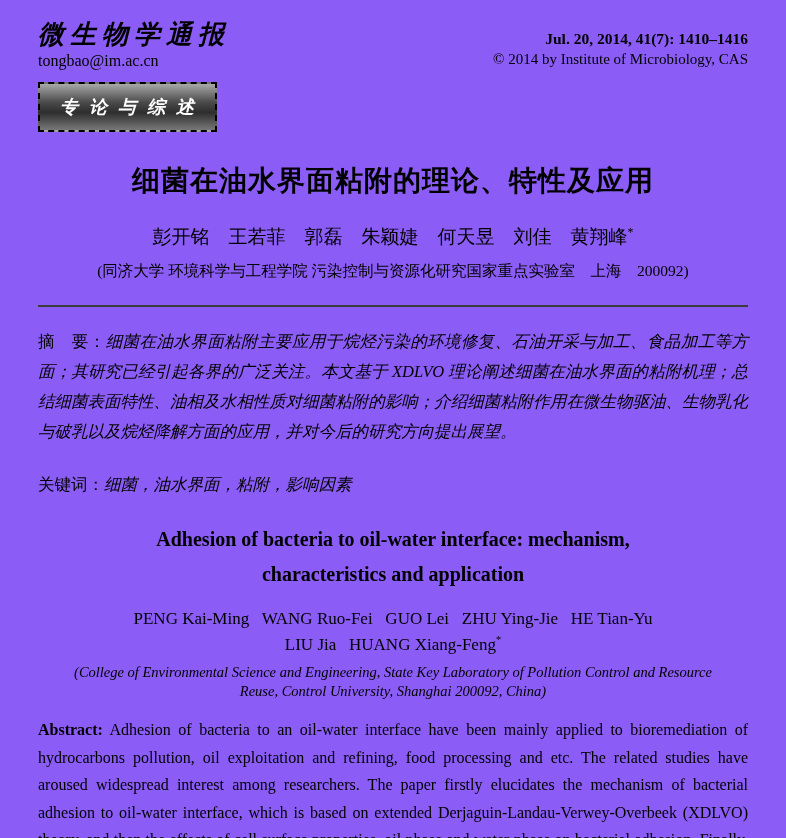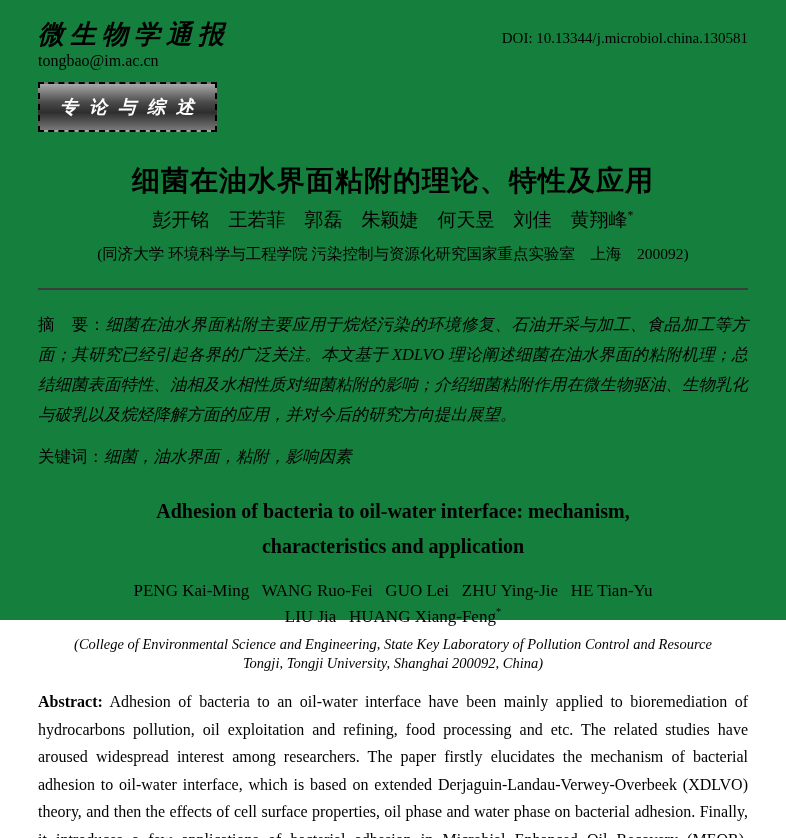--- a/index.html
+++ b/index.html
@@ -6,23 +6,23 @@
   html, body { background: #ffffff; }
   body {
     width: 786px;
     height: 838px;
     overflow: hidden;
     font-family: "Liberation Serif", "DejaVu Serif", serif;
     color: #000;
   }
   .page {
     width: 786px;
-    height: 620px;
+    height: 838px;
     padding: 20px 38px 0 38px;
-    background: #15803d;
+    background: #8b5cf6;
   }
 
   
   .header {
     display: flex;
     justify-content: space-between;
     align-items: flex-start;
   }
   .journal-name-cn {
     font-family: "Liberation Serif", "DejaVu Serif", serif;
@@ -67,21 +67,21 @@
   
   .title-cn {
     margin-top: 30px;
     text-align: center;
     font-family: Liberation Mono, monospace;
     font-size: 28px;
     font-weight: bold;
     letter-spacing: 1px;
   }
   .authors-cn {
-    margin-top: 7px;
+    margin-top: 24px;
     text-align: center;
     font-size: 19px;
     white-space: pre-wrap;
   }
   .affil-cn {
     margin-top: 11px;
     text-align: center;
     font-size: 15.5px;
   }
   .rule {
@@ -97,21 +97,21 @@
     text-align: justify;
   }
   .abstract-cn .label-cn,
   .keywords-cn .label-cn {
     font-family: "Liberation Sans", "DejaVu Sans", sans-serif;
     font-weight: normal;
     font-style: normal;
   }
   .kai { font-style: italic; }
   .keywords-cn {
-    margin-top: 13px;
+    margin-top: 24px;
     font-size: 16.5px;
     line-height: 26px;
   }
 
   
   .title-en {
     margin-top: 24px;
     text-align: center;
     font-size: 20px;
     font-weight: bold;
@@ -148,21 +148,22 @@
 <body>
 
 <div class="page">
 
   <div class="header">
     <div class="header-left">
       <div class="journal-name-cn">微生物学通报</div>
       <div class="journal-email">tongbao@im.ac.cn</div>
     </div>
     <div class="header-right">
-      <div class="doi-line">DOI: 10.13344/j.microbiol.china.130581</div>
+      <div class="issue-date">Jul. 20, 2014, 41(7): 1410–1416</div>
+      <div class="copyright-line">© 2014 by Institute of Microbiology, CAS</div>
     </div>
   </div>
 
   <div class="banner">专论与综述</div>
 
   <h1 class="title-cn">细菌在油水界面粘附的理论、特性及应用</h1>
 
   <div class="authors-cn"><span>彭开铭　王若菲　郭磊　朱颖婕　何天昱　刘佳　黄翔峰</span><sup class="mark">*</sup></div>
 
   <div class="affil-cn">(同济大学 环境科学与工程学院 污染控制与资源化研究国家重点实验室　上海　200092)</div>
@@ -175,20 +176,20 @@
 
   <h2 class="title-en">
     <span>Adhesion of bacteria to oil-water interface: mechanism,</span><br>
     <span>characteristics and application</span>
   </h2>
 
   <div class="authors-en"><span>PENG Kai-Ming   WANG Ruo-Fei   GUO Lei   ZHU Ying-Jie   HE Tian-Yu</span><br><span>LIU Jia   HUANG Xiang-Feng</span><sup class="mark">*</sup></div>
 
   <div class="affil-en">
     <span>(College of Environmental Science and Engineering, State Key Laboratory of Pollution Control and Resource</span><br>
-    <span>Tongji, Tongji University, Shanghai 200092, China)</span>
+    <span>Reuse, Control University, Shanghai 200092, China)</span>
   </div>
 
   <p class="abstract-en"><span class="bold">Abstract:</span><span> Adhesion of bacteria to an oil-water interface have been mainly applied to bioremediation of hydrocarbons pollution, oil exploitation and refining, food processing and etc. The related studies have aroused widespread interest among researchers. The paper firstly elucidates the mechanism of bacterial adhesion to oil-water interface, which is based on extended Derjaguin-Landau-Verwey-Overbeek (XDLVO) theory, and then the effects of cell surface properties, oil phase and water phase on bacterial adhesion. Finally, it introduces a few applications of bacterial adhesion in Microbial Enhanced Oil Recovery (MEOR), bioemulsification, biodemulsification, and biodegradation of hydrocarbons. The further research directions in this field are also proposed.</span></p>
 
   
 
 </div>
 
 </body></html>

